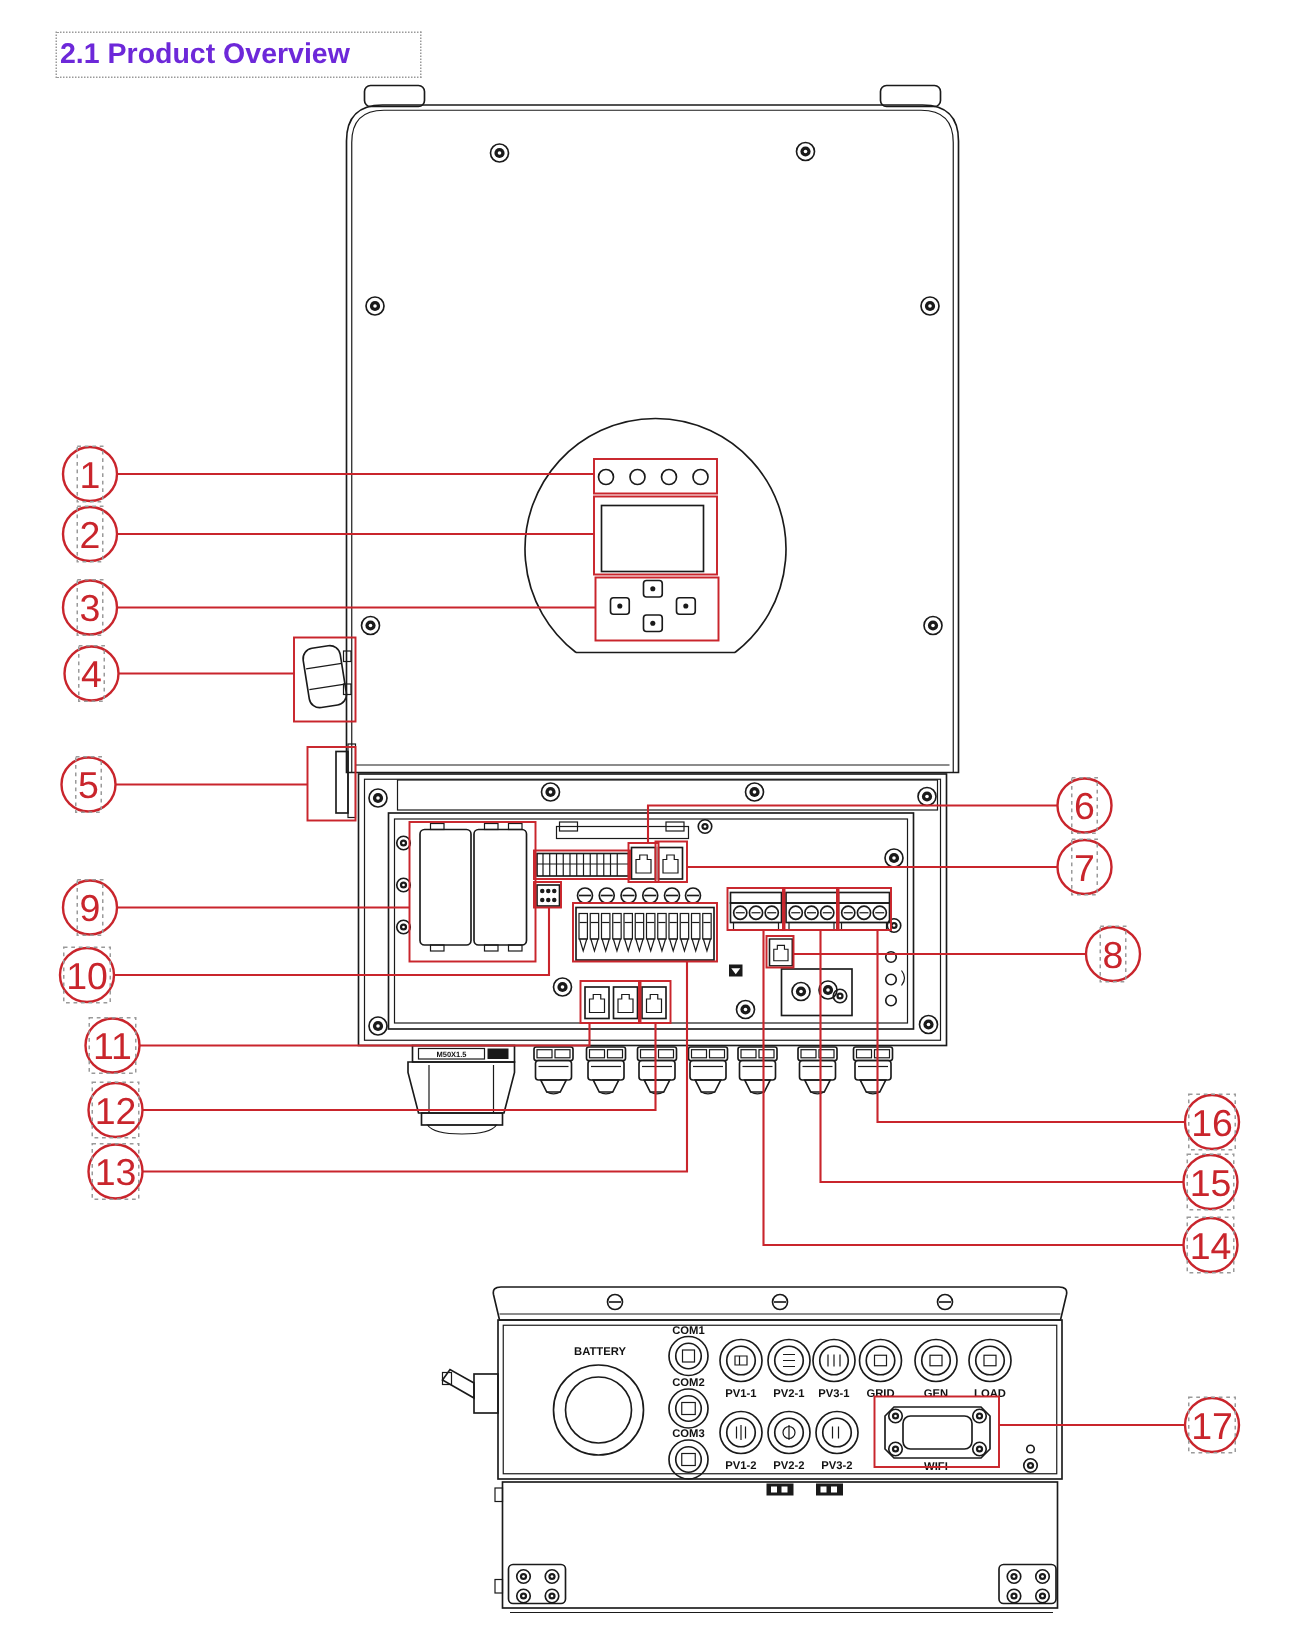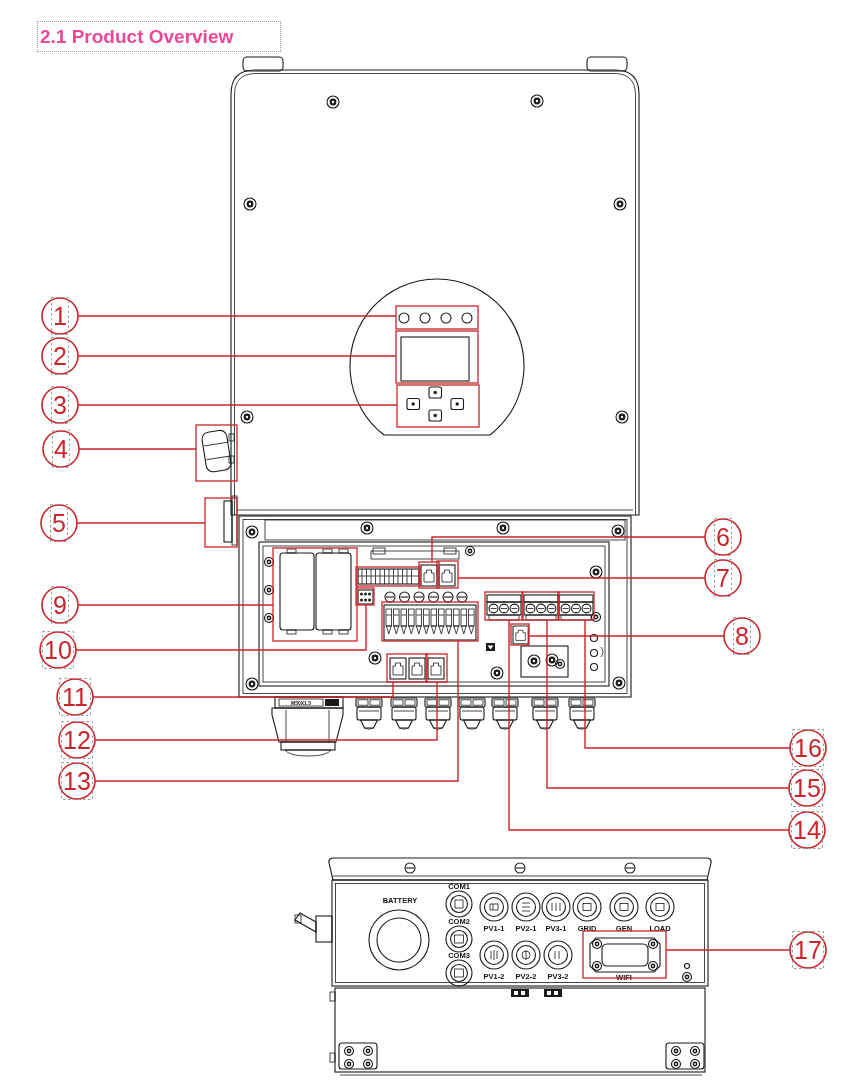--- a/index.html
+++ b/index.html
@@ -1,20 +1,20 @@
 <!DOCTYPE html>
 <html><head>
 <meta charset="utf-8">
 <style>
   html,body{margin:0;padding:0;background:#ffffff;}
   .stage{position:relative;width:867px;height:1088px;background:#fff;overflow:hidden;
          font-family:"Liberation Sans",sans-serif;}
   .doc-title{position:absolute;left:37px;top:21px;width:240px;height:29px;
       border:1px dotted #9a9a9a;display:flex;align-items:center;padding-left:2px;
-      font-size:19px;font-weight:bold;color:#ec4899;letter-spacing:0px;}
+      font-size:19px;font-weight:bold;color:#6d28d9;letter-spacing:0px;}
   svg{position:absolute;left:0;top:0;}
   .ink{stroke:#1a1a1a;fill:none;stroke-width:1.1;}
   .ink-thin{stroke:#1a1a1a;fill:none;stroke-width:0.8;}
   .ink-fill{fill:#1a1a1a;stroke:none;}
   .red{stroke:#c9252c;fill:none;stroke-width:1.4;}
   .redbox{stroke:#c9252c;fill:none;stroke-width:1.3;}
   .co-circle{stroke:#c9252c;fill:#ffffff;stroke-width:1.6;}
   .co-num{fill:#c9252c;font-size:25px;font-family:"Liberation Sans",sans-serif;
           text-anchor:middle;}
   .sel{stroke:#9a9a9a;fill:none;stroke-width:1;stroke-dasharray:2.5,2.5;}

